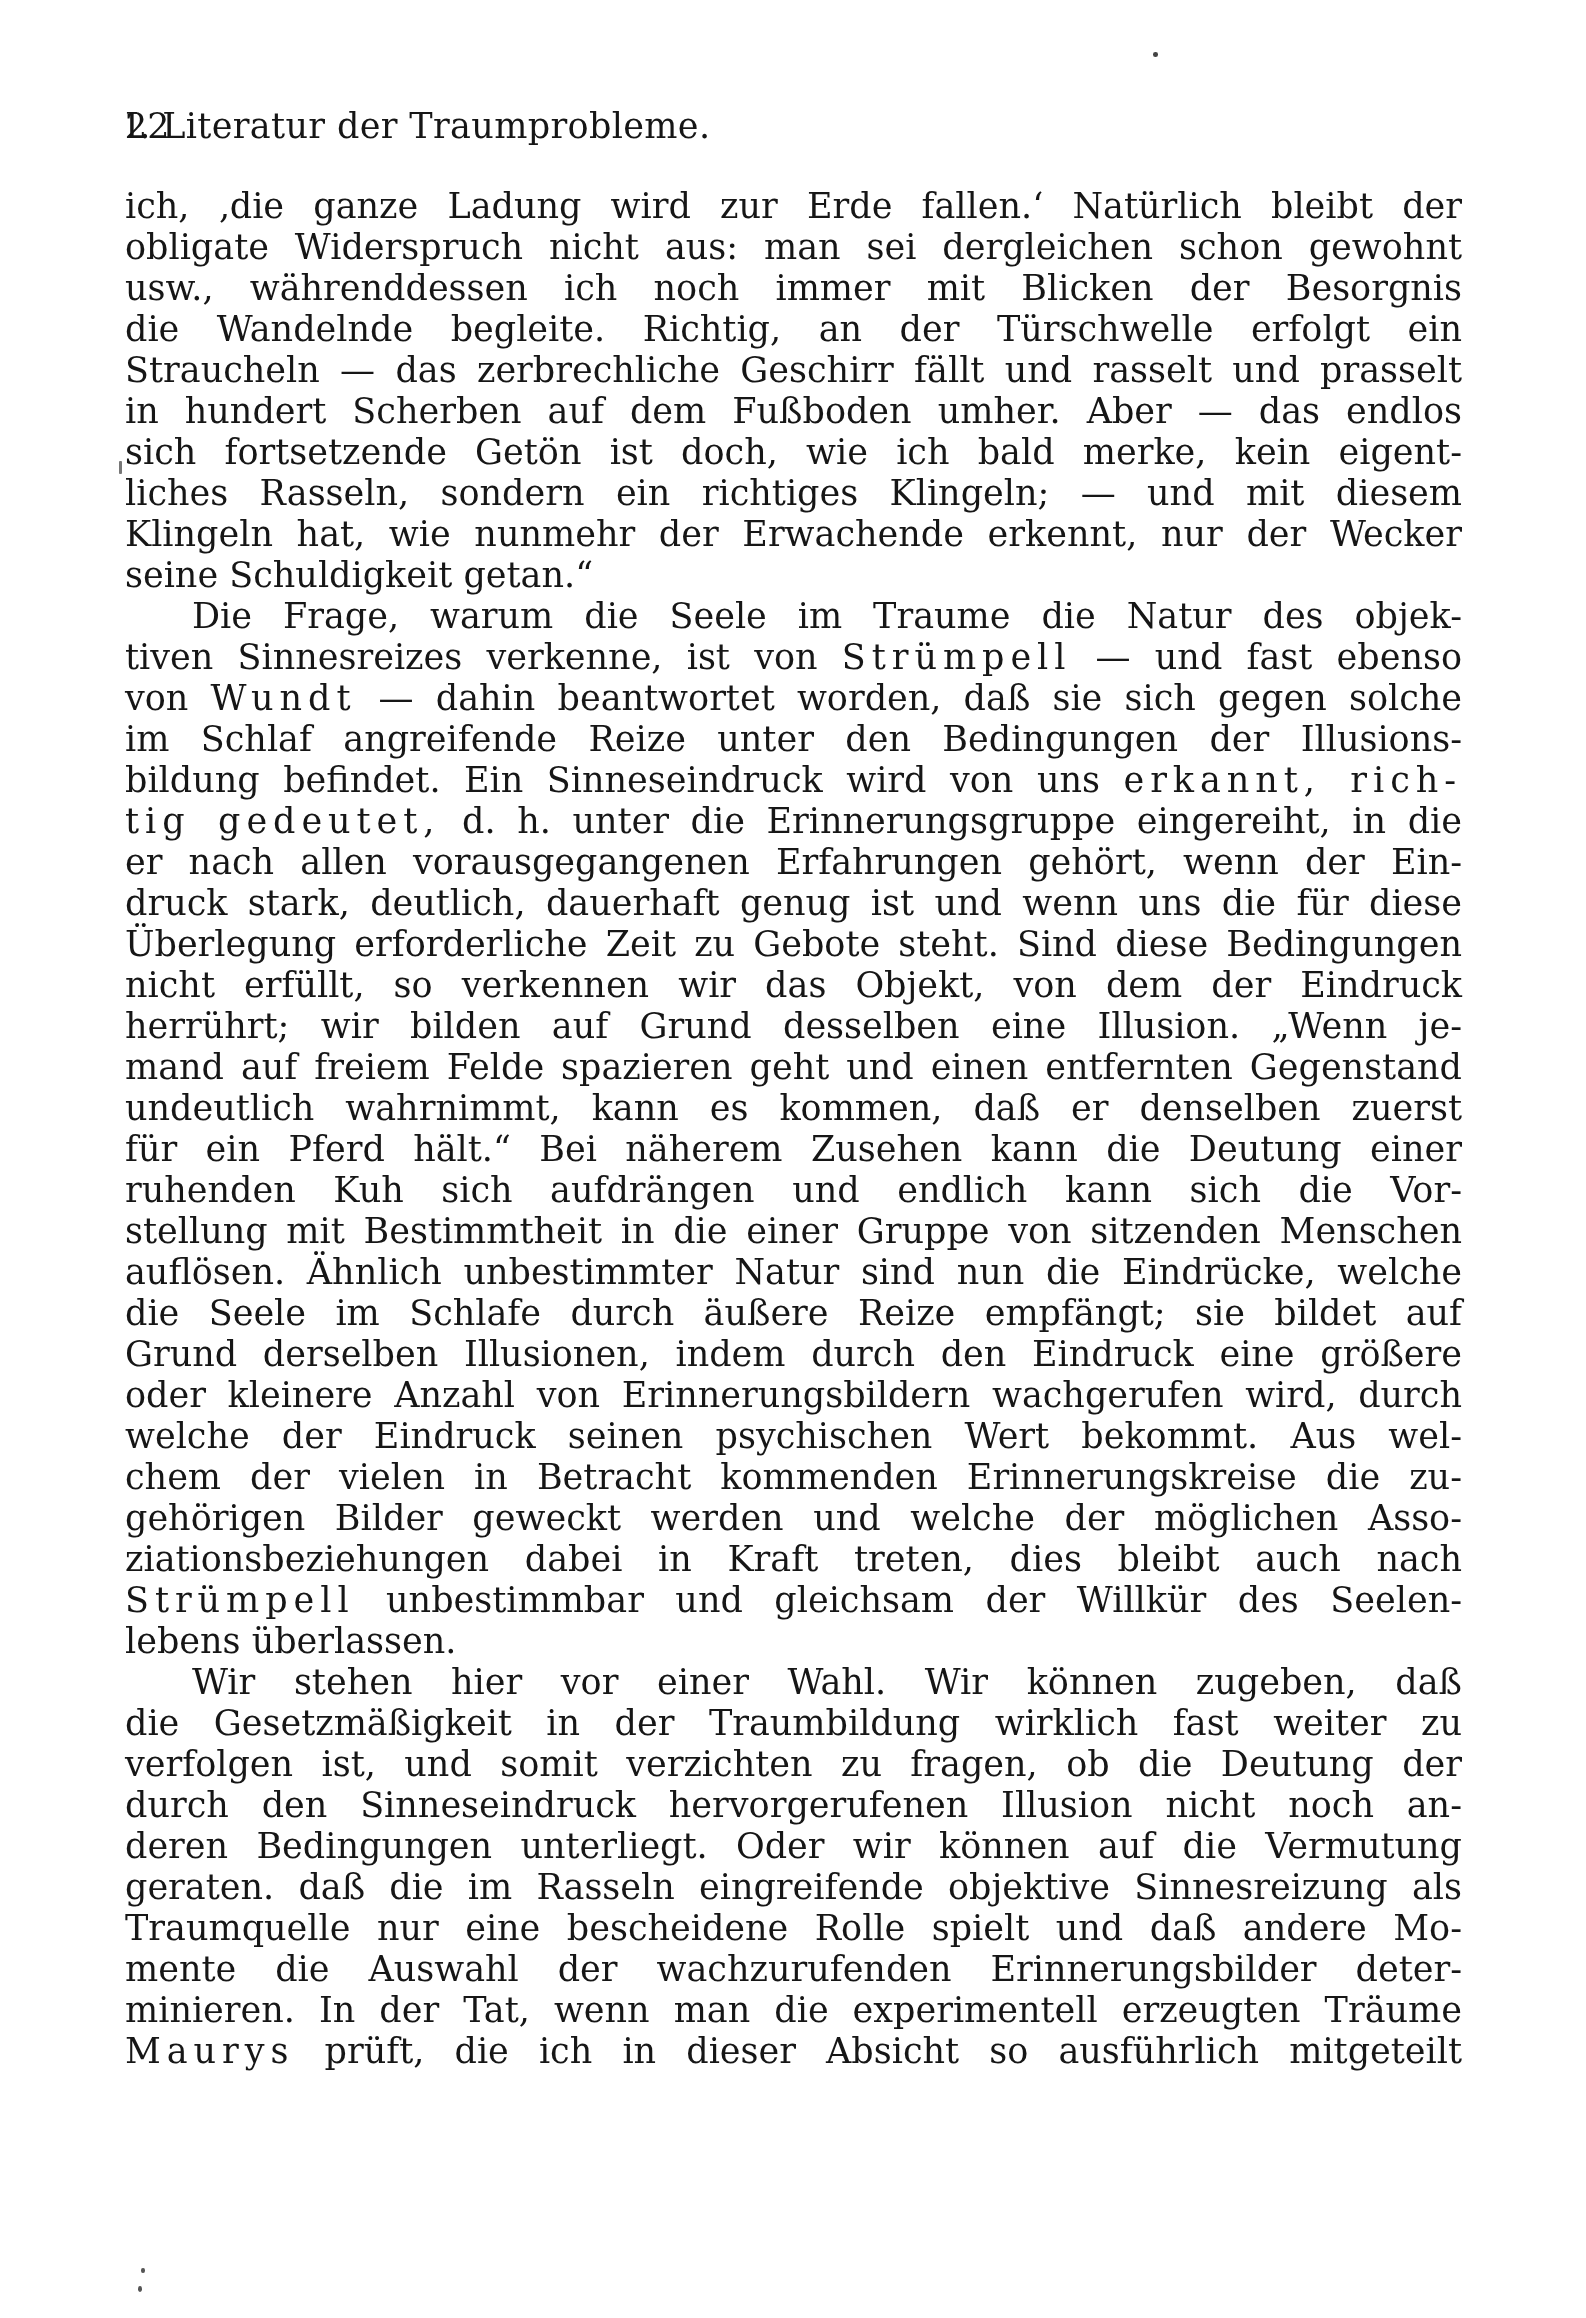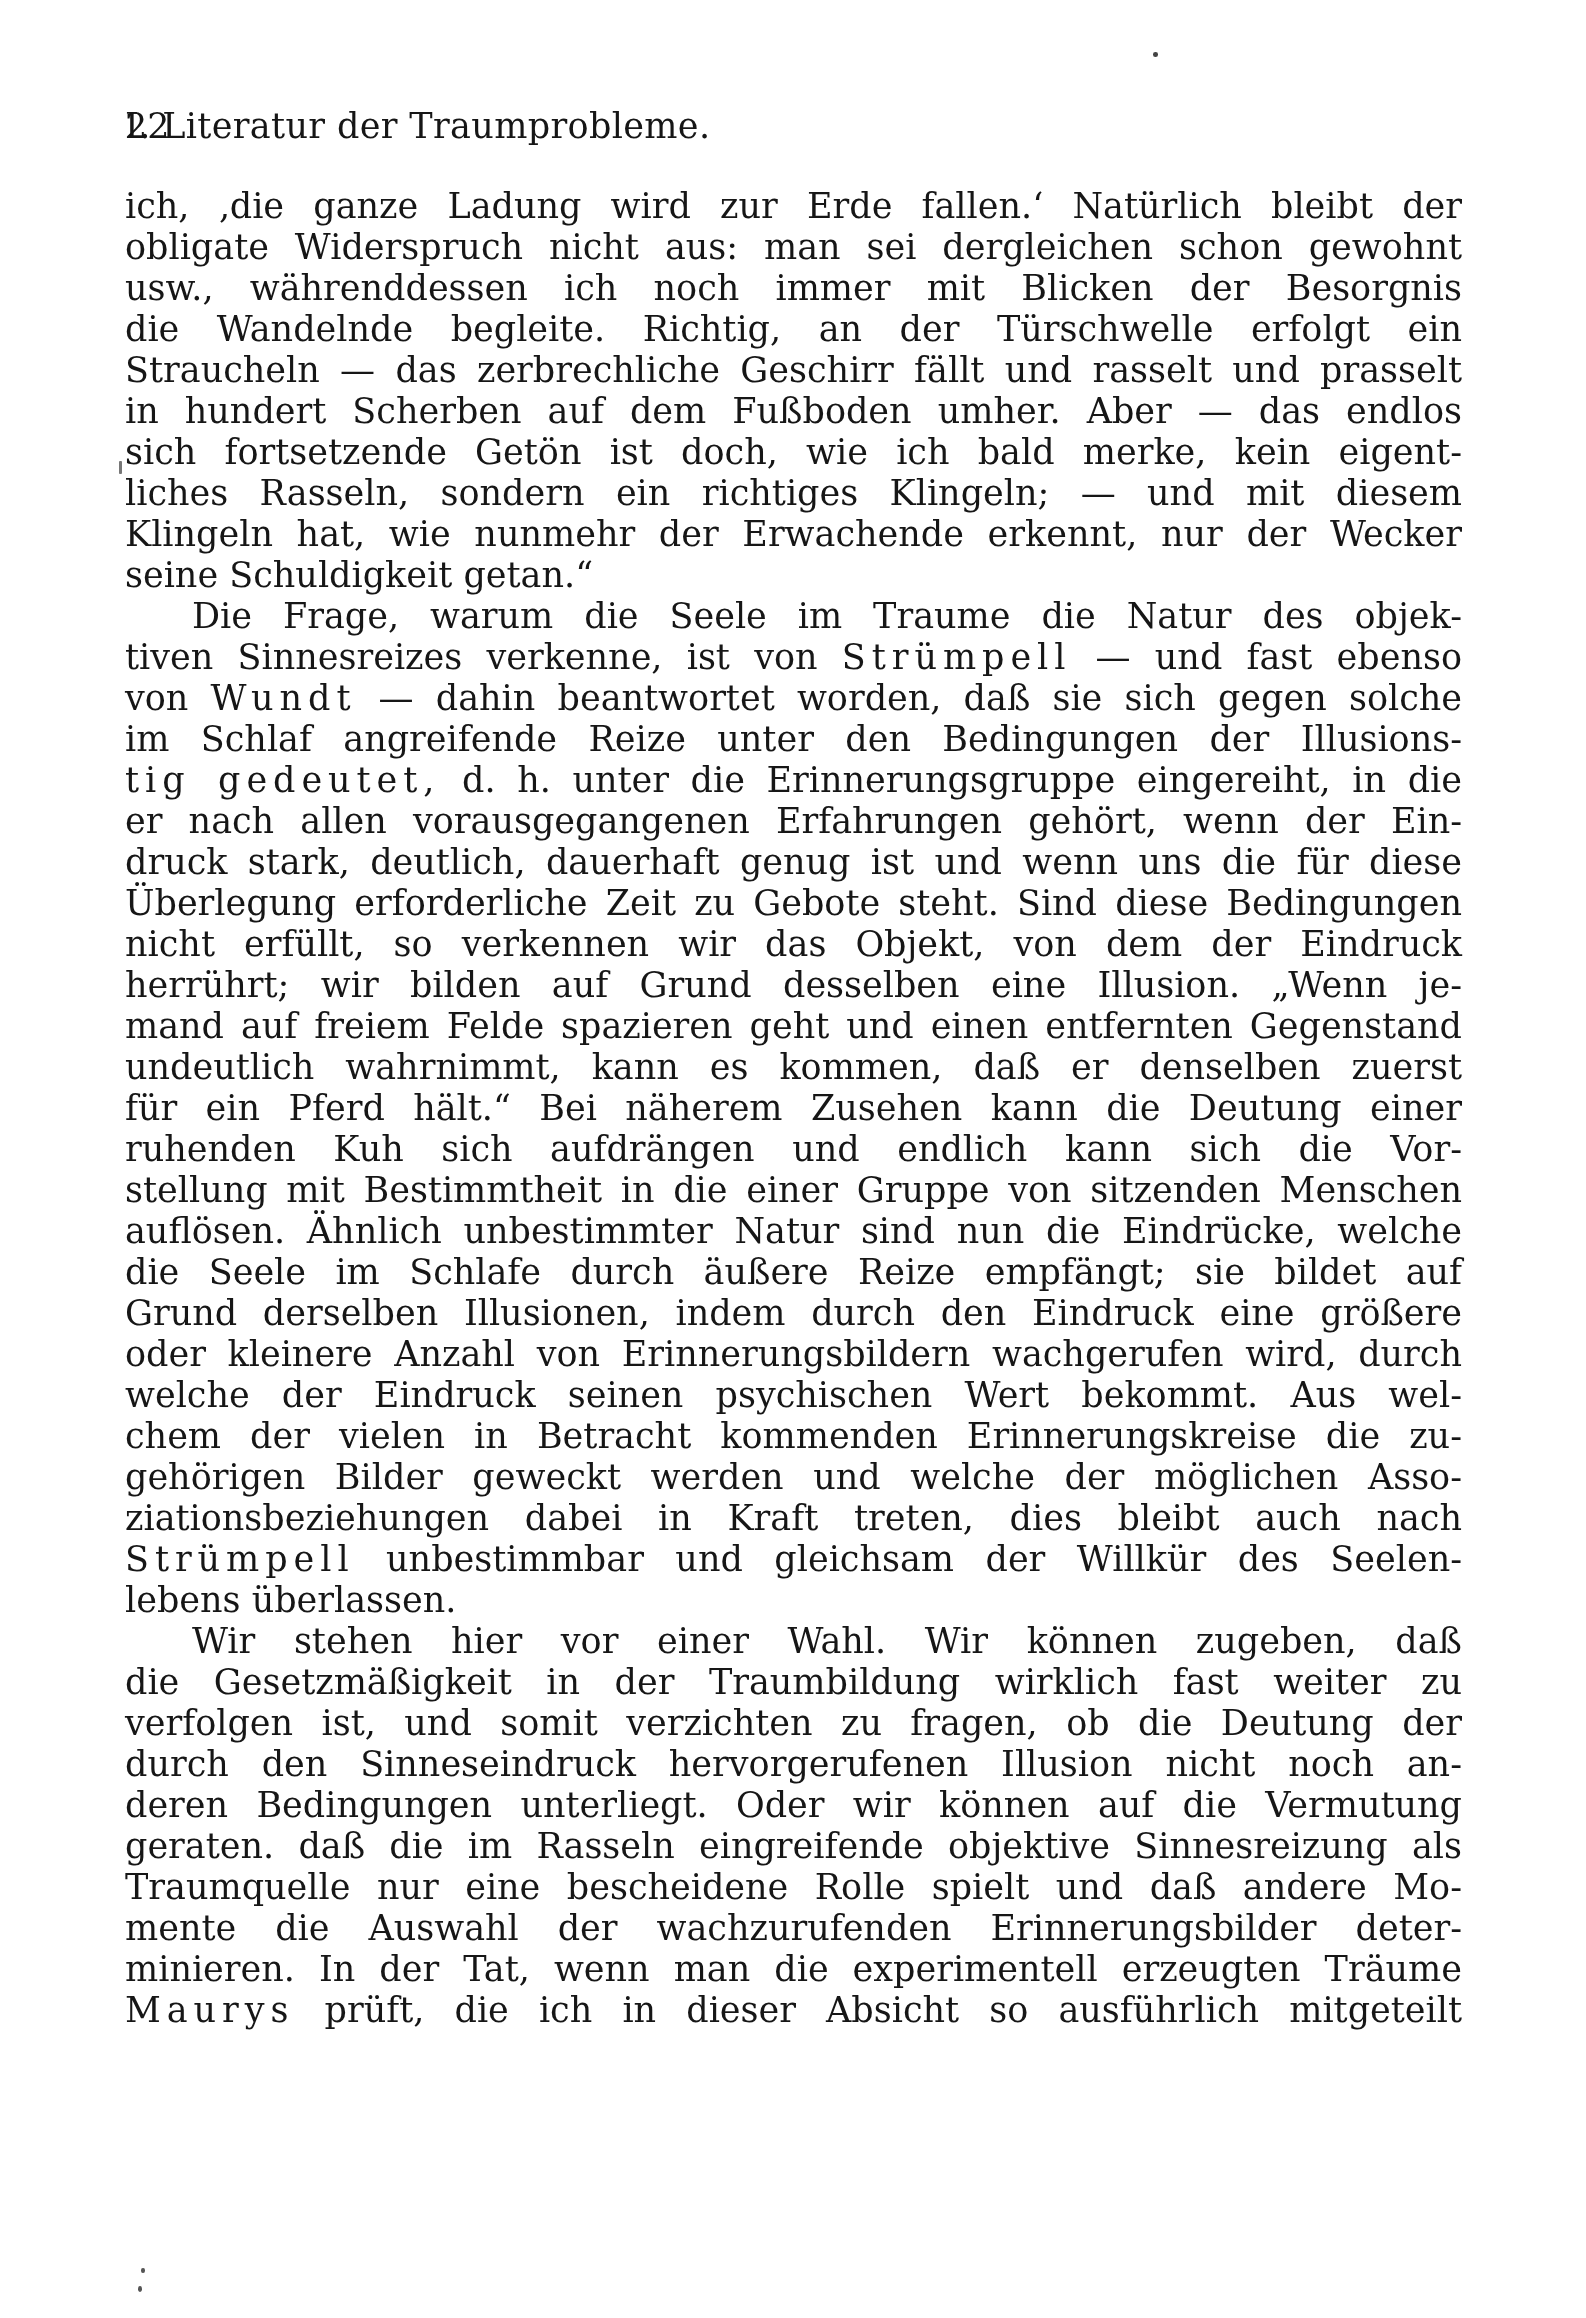--- a/index.html
+++ b/index.html
@@ -74,20 +74,21 @@
       <div class="line"><span>Straucheln — das zerbrechliche Geschirr fällt und rasselt und prasselt</span></div>
       <div class="line"><span>in hundert Scherben auf dem Fußboden umher. Aber — das endlos</span></div>
       <div class="line"><span>sich fortsetzende Getön ist doch, wie ich bald merke, kein eigent-</span></div>
       <div class="line"><span>liches Rasseln, sondern ein richtiges Klingeln; — und mit diesem</span></div>
       <div class="line"><span>Klingeln hat, wie nunmehr der Erwachende erkennt, nur der Wecker</span></div>
       <div class="line last"><span>seine Schuldigkeit getan.“</span></div>
       <div class="line indent"><span>Die Frage, warum die Seele im Traume die Natur des objek-</span></div>
       <div class="line"><span>tiven Sinnesreizes verkenne, ist von </span><span class="sperr">Strümpell</span><span> — und fast ebenso</span></div>
       <div class="line"><span>von </span><span class="sperr">Wundt</span><span> — dahin beantwortet worden, daß sie sich gegen solche</span></div>
       <div class="line"><span>im Schlaf angreifende Reize unter den Bedingungen der Illusions-</span></div>
+      <div class="line"><span>bildung befindet. Ein Sinneseindruck wird von uns </span><span class="sperr">erkannt, rich-</span></div>
       <div class="line"><span class="sperr">tig gedeutet,</span><span> d. h. unter die Erinnerungsgruppe eingereiht, in die</span></div>
       <div class="line"><span>er nach allen vorausgegangenen Erfahrungen gehört, wenn der Ein-</span></div>
       <div class="line"><span>druck stark, deutlich, dauerhaft genug ist und wenn uns die für diese</span></div>
       <div class="line"><span>Überlegung erforderliche Zeit zu Gebote steht. Sind diese Bedingungen</span></div>
       <div class="line"><span>nicht erfüllt, so verkennen wir das Objekt, von dem der Eindruck</span></div>
       <div class="line"><span>herrührt; wir bilden auf Grund desselben eine Illusion. „Wenn je-</span></div>
       <div class="line"><span>mand auf freiem Felde spazieren geht und einen entfernten Gegenstand</span></div>
       <div class="line"><span>undeutlich wahrnimmt, kann es kommen, daß er denselben zuerst</span></div>
       <div class="line"><span>für ein Pferd hält.“ Bei näherem Zusehen kann die Deutung einer</span></div>
       <div class="line"><span>ruhenden Kuh sich aufdrängen und endlich kann sich die Vor-</span></div>

